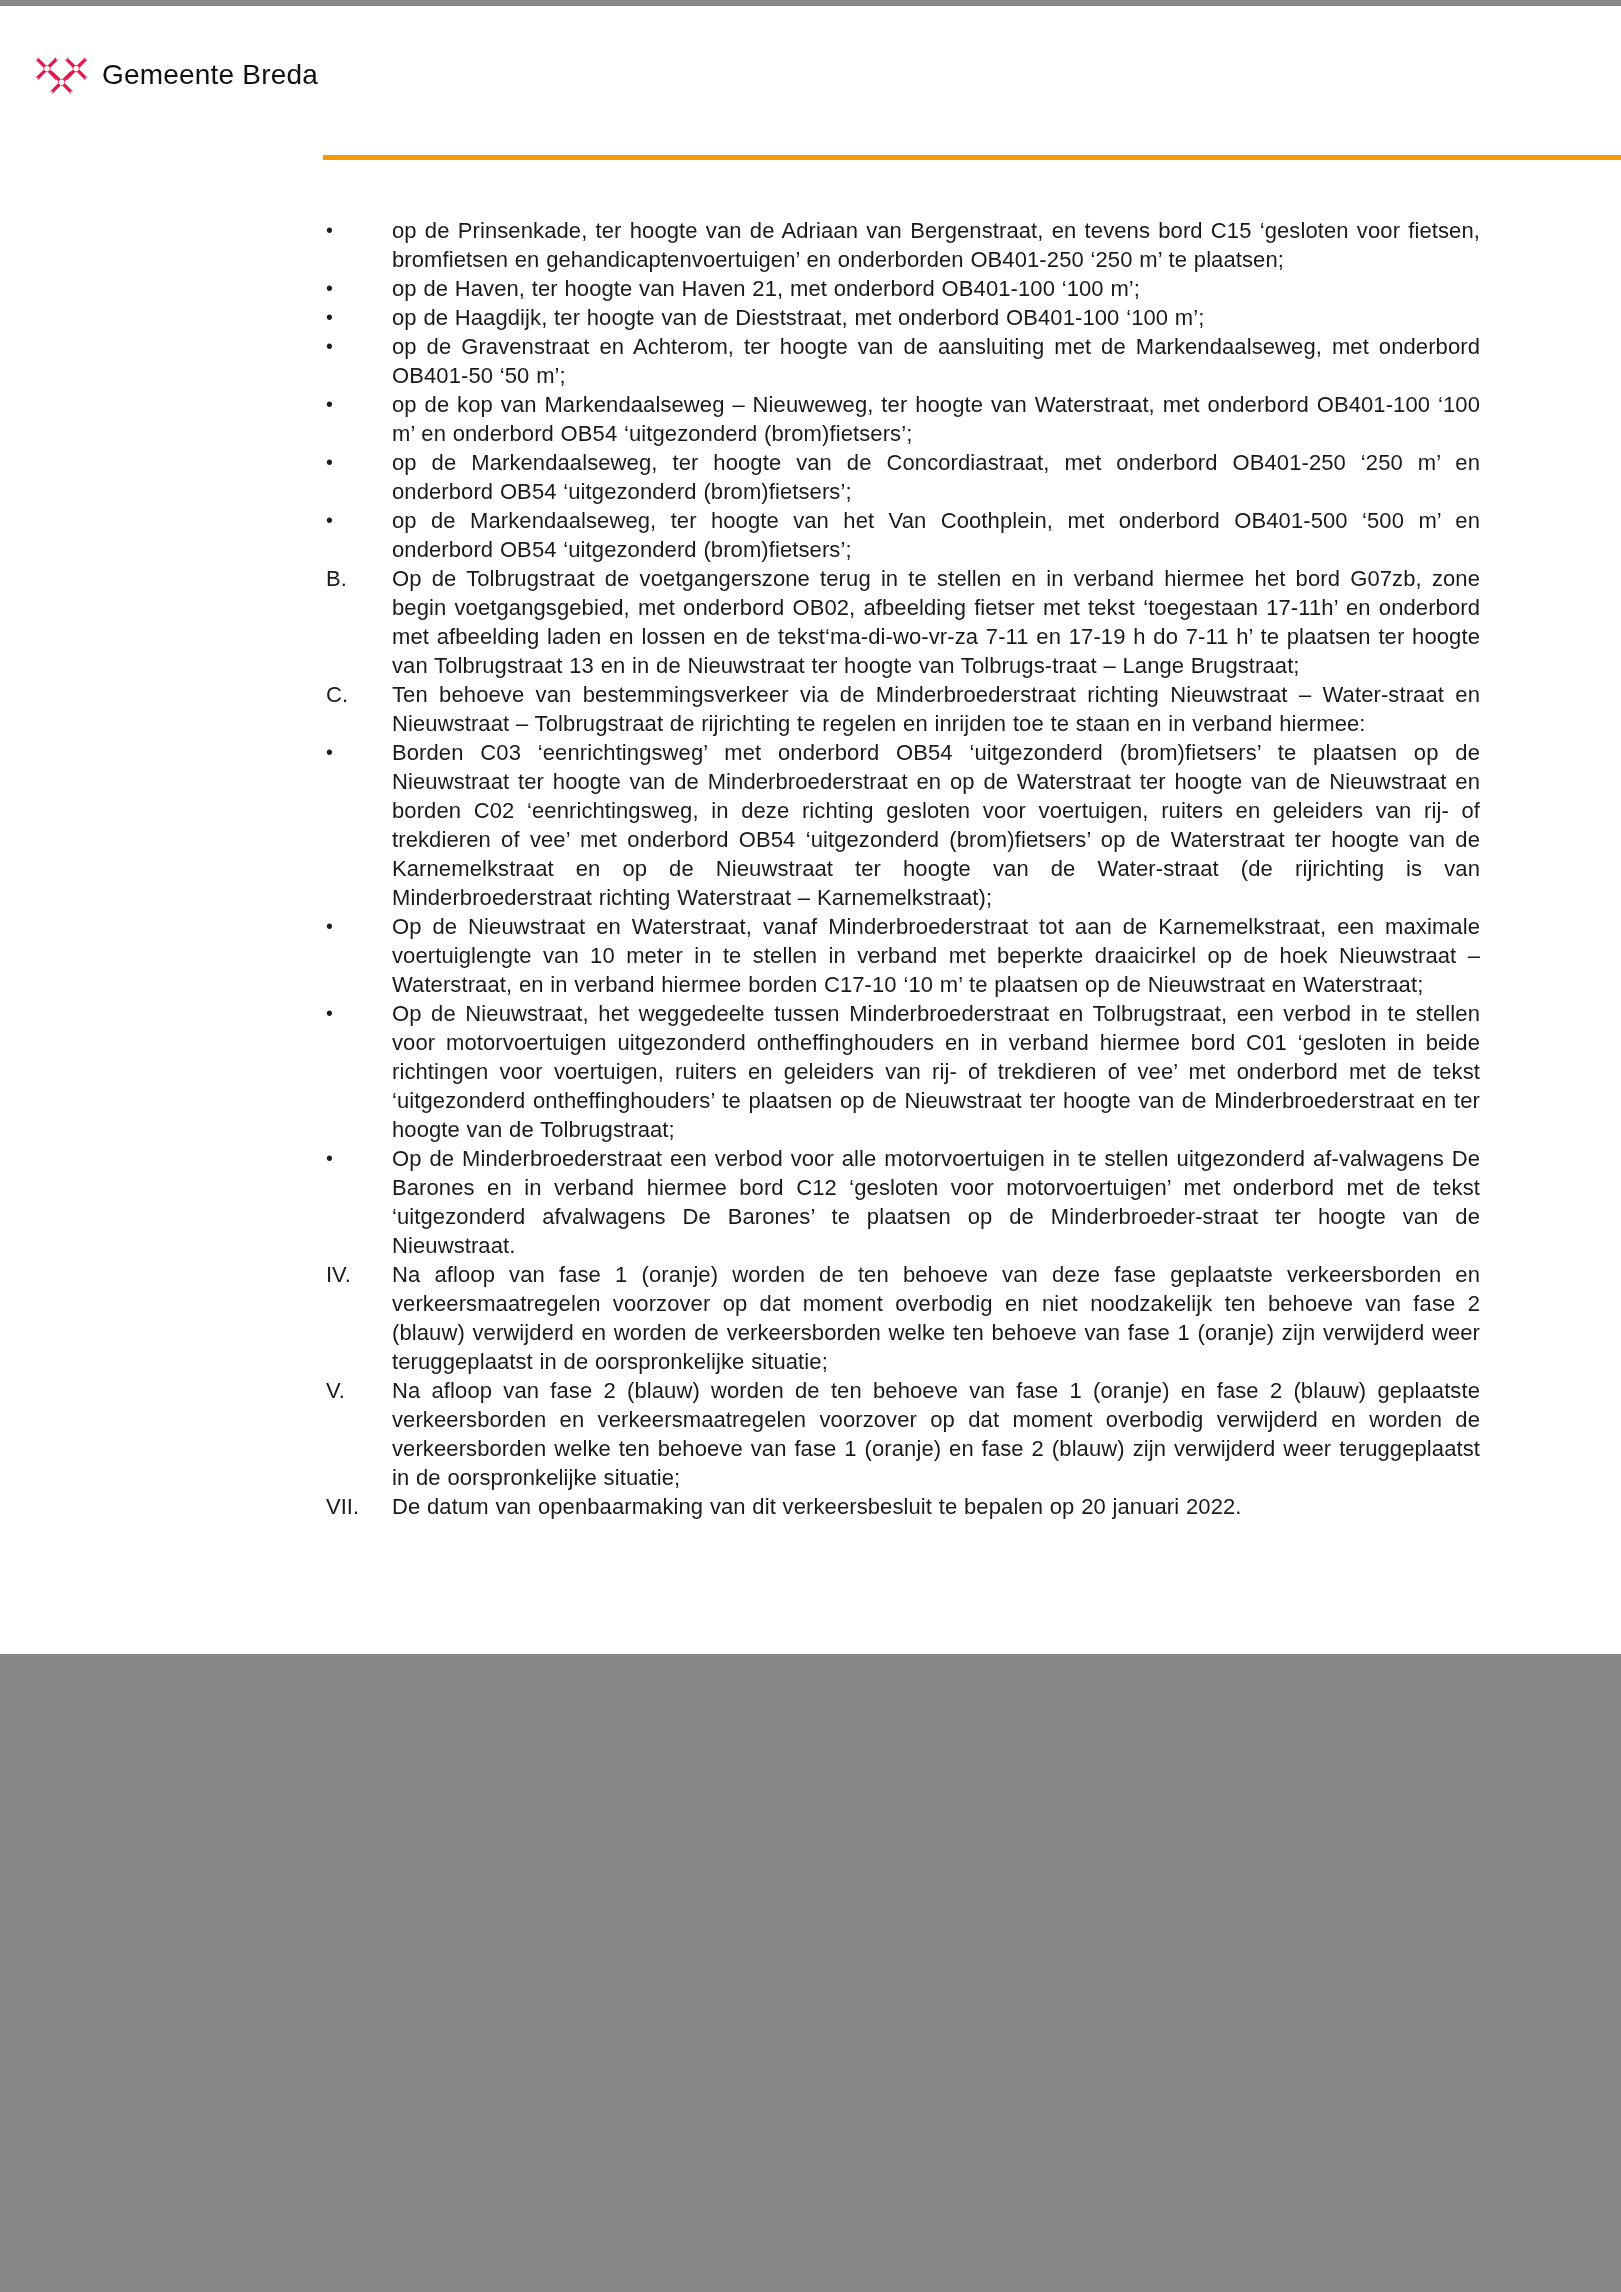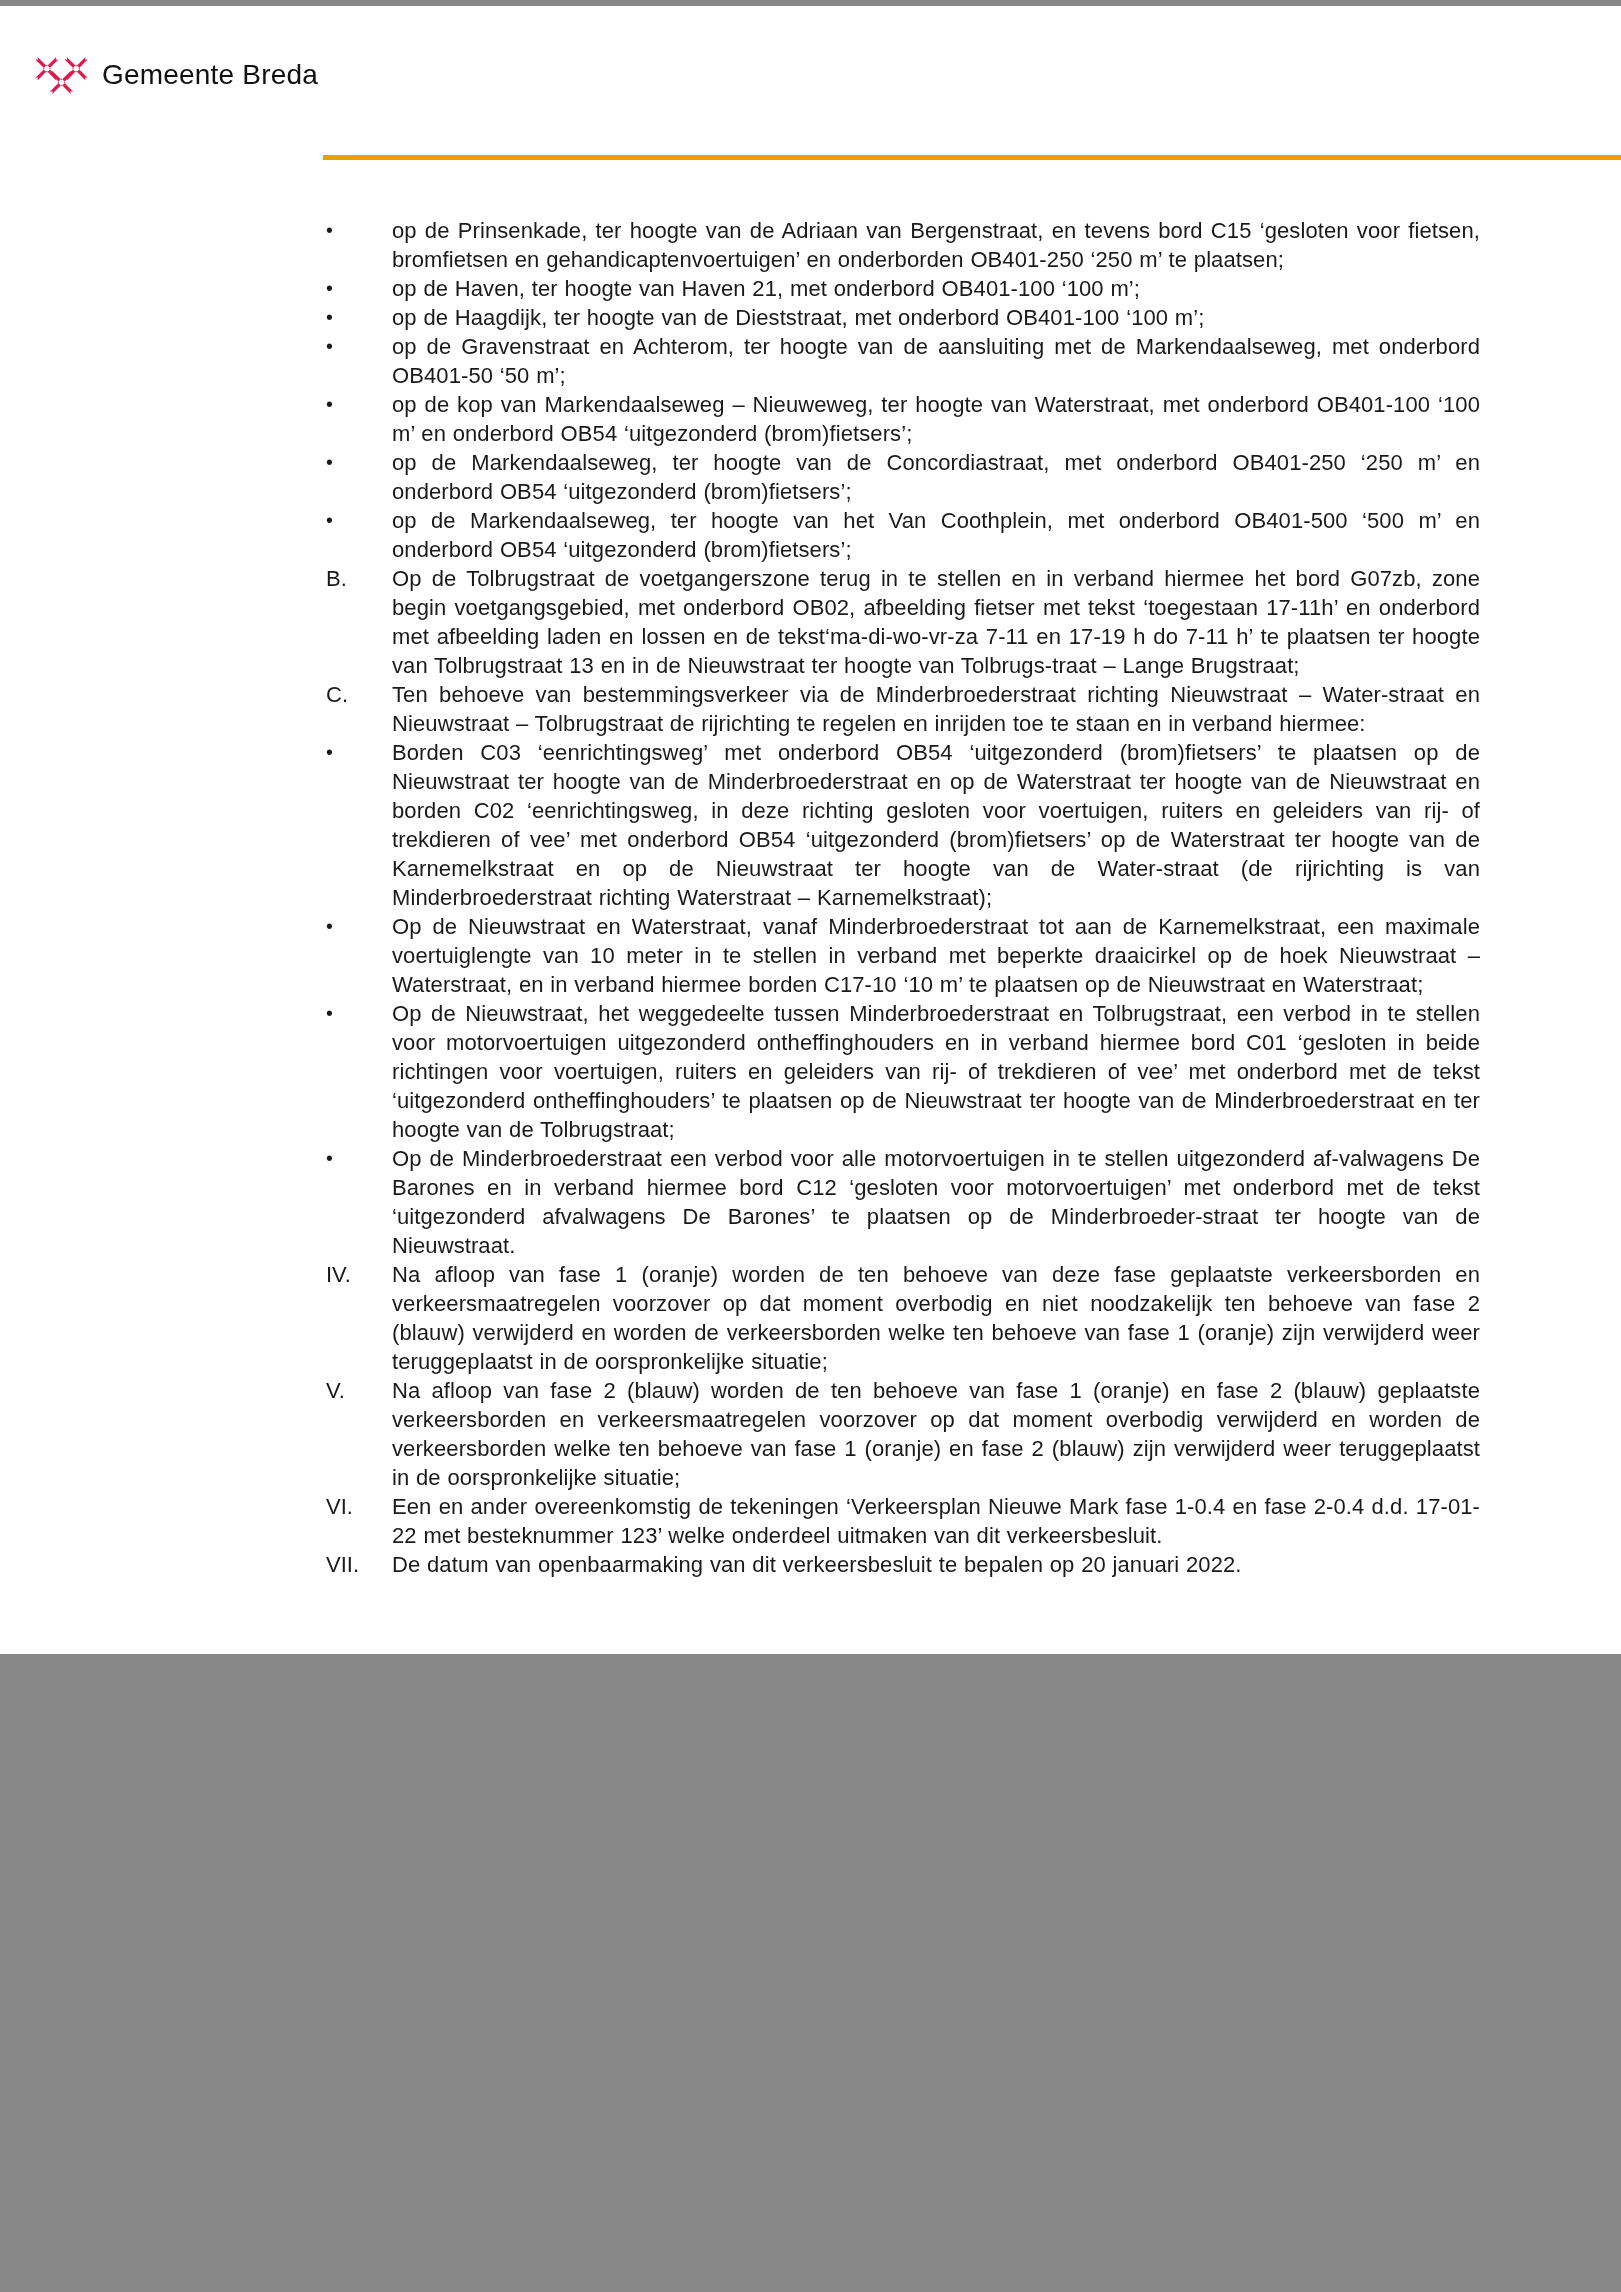--- a/index.html
+++ b/index.html
@@ -117,24 +117,20 @@
       </div>
       <div class="row">
         <span class="marker">IV.</span>
         <div class="txt">Na afloop van fase 1 (oranje) worden de ten behoeve van deze fase geplaatste verkeersborden en verkeersmaatregelen voorzover op dat moment overbodig en niet noodzakelijk ten behoeve van fase 2 (blauw) verwijderd en worden de verkeersborden welke ten behoeve van fase 1 (oranje) zijn verwijderd weer teruggeplaatst in de oorspronkelijke situatie;</div>
       </div>
       <div class="row">
         <span class="marker">V.</span>
         <div class="txt">Na afloop van fase 2 (blauw) worden de ten behoeve van fase 1 (oranje) en fase 2 (blauw) geplaatste verkeersborden en verkeersmaatregelen voorzover op dat moment overbodig verwijderd en worden de verkeersborden welke ten behoeve van fase 1 (oranje) en fase 2 (blauw) zijn verwijderd weer teruggeplaatst in de oorspronkelijke situatie;</div>
       </div>
       <div class="row">
-        <span class="marker">VI.</span>
-        <div class="txt">Een en ander overeenkomstig de tekeningen ‘Verkeersplan Nieuwe Mark fase 1-0.4 en fase 2-0.4 d.d. 17-01-22 met besteknummer 123’ welke onderdeel uitmaken van dit verkeersbesluit.</div>
-      </div>
-      <div class="row">
         <span class="marker">VII.</span>
         <div class="txt">De datum van openbaarmaking van dit verkeersbesluit te bepalen op 20 januari 2022.</div>
       </div>
     </div>
 
   <div class="closing-line place-date">Breda, 20 januari 2022.</div>
   <div class="closing-line salutation">Hoogachtend,</div>
   <div class="closing-line signatory">burgemeester en wethouders van Breda,</div>
   <div class="closing-line on-behalf">namens dezen,</div>
 

